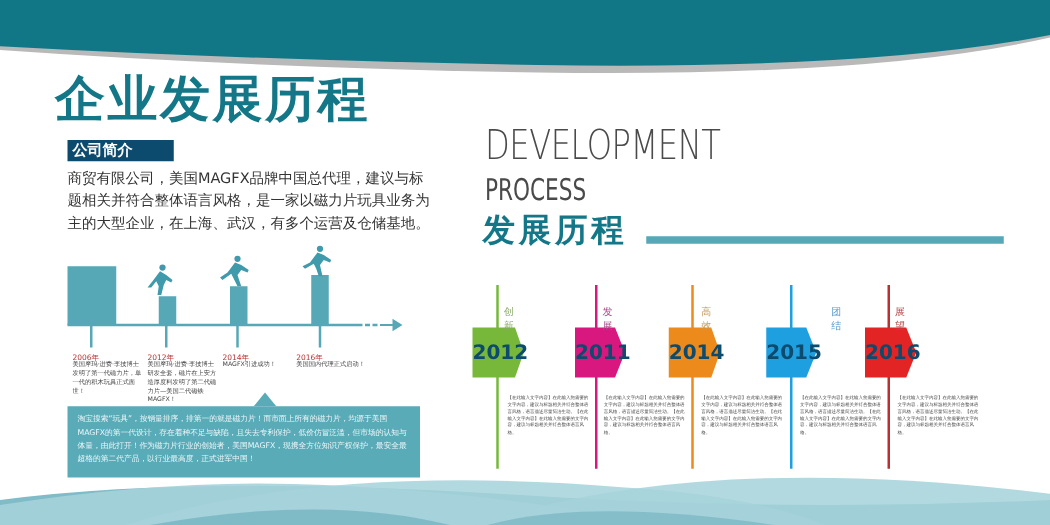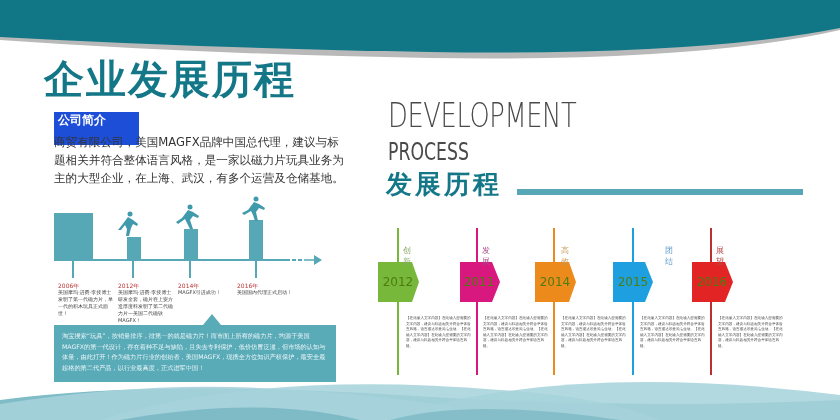--- a/index.html
+++ b/index.html
@@ -1,30 +1,30 @@
 <!DOCTYPE html>
 <html><head>
 <meta charset="utf-8">
 <style>
   html, body { margin: 0; padding: 0; }
   body { width: 840px; height: 420px; position: relative; overflow: hidden; background: #ffffff; font-family: "DejaVu Sans", sans-serif; }
   .abs { position: absolute; }
   .bg-svg { position: absolute; left: 0; top: 0; }
   .main-title { left: 44px; top: 52px; font-family: Liberation Serif, serif; font-weight: bold; font-size: 40px; color: #137787; letter-spacing: 2px; white-space: nowrap; }
-  .intro-label { left: 54px; top: 112px; width: 85px; height: 33px; background: #1d4ed8; color: #fff; font-weight: bold; font-size: 12px; line-height: 17px; padding-left: 4px; box-sizing: border-box; }
+  .intro-label { left: 54px; top: 112px; width: 85px; height: 17px; background: #0c4a6e; color: #fff; font-weight: bold; font-size: 12px; line-height: 17px; padding-left: 4px; box-sizing: border-box; }
   .intro-text { left: 54px; top: 133px; width: 295px; font-size: 11.6px; line-height: 18px; color: #333; }
   .dev { left: 388px; top: 96px; font-family: "DejaVu Sans", sans-serif; font-weight: 300; font-size: 33px; color: #4a4a4a; letter-spacing: -0.5px; transform: scaleX(0.78); transform-origin: left top; white-space: nowrap; }
   .proc { left: 388px; top: 138px; font-size: 24px; color: #4a4a4a; transform: scaleX(0.72); transform-origin: left top; white-space: nowrap; }
   .dev-cn { left: 386px; top: 167px; font-weight: bold; font-size: 26px; color: #137787; letter-spacing: 3px; white-space: nowrap; }
   .dev-bar { left: 517px; top: 189px; width: 286px; height: 6px; background: #56a8b6; }
   .year-lbl { font-size: 6px; color: #b33; white-space: nowrap; }
   .year-txt { font-size: 5px; line-height: 7px; color: #444; width: 56px; }
   .info-box { left: 54px; top: 325px; width: 282px; height: 57px; background: #5aabb8; color: #eaf6f8; font-size: 6.2px; line-height: 10.5px; padding: 6px 8px; box-sizing: border-box; }
   .ms-label { font-size: 8px; line-height: 11px; width: 8px; text-align: center; font-family: Liberation Mono, monospace; }
-  .ms-year { color: #4d7c0f; font-weight: normal; font-size: 12px; text-align: center; line-height: 38px; }
+  .ms-year { color: #0c4a6e; font-weight: bold; font-size: 16px; text-align: center; line-height: 38px; }
   .ms-text { font-size: 3.6px; line-height: 5.6px; color: #444; width: 68px; word-break: break-all; }
 </style>
 </head>
 <body>
 
 <svg class="bg-svg" width="840" height="420">
 
   <path d="M0,0 H840 V30 Q700,62 430,58 Q200,54 0,40 Z" fill="#b9b9b9"></path>
   <path d="M0,0 H840 V28 Q700,56 430,52 Q200,48 0,37 Z" fill="#117786"></path>
 

